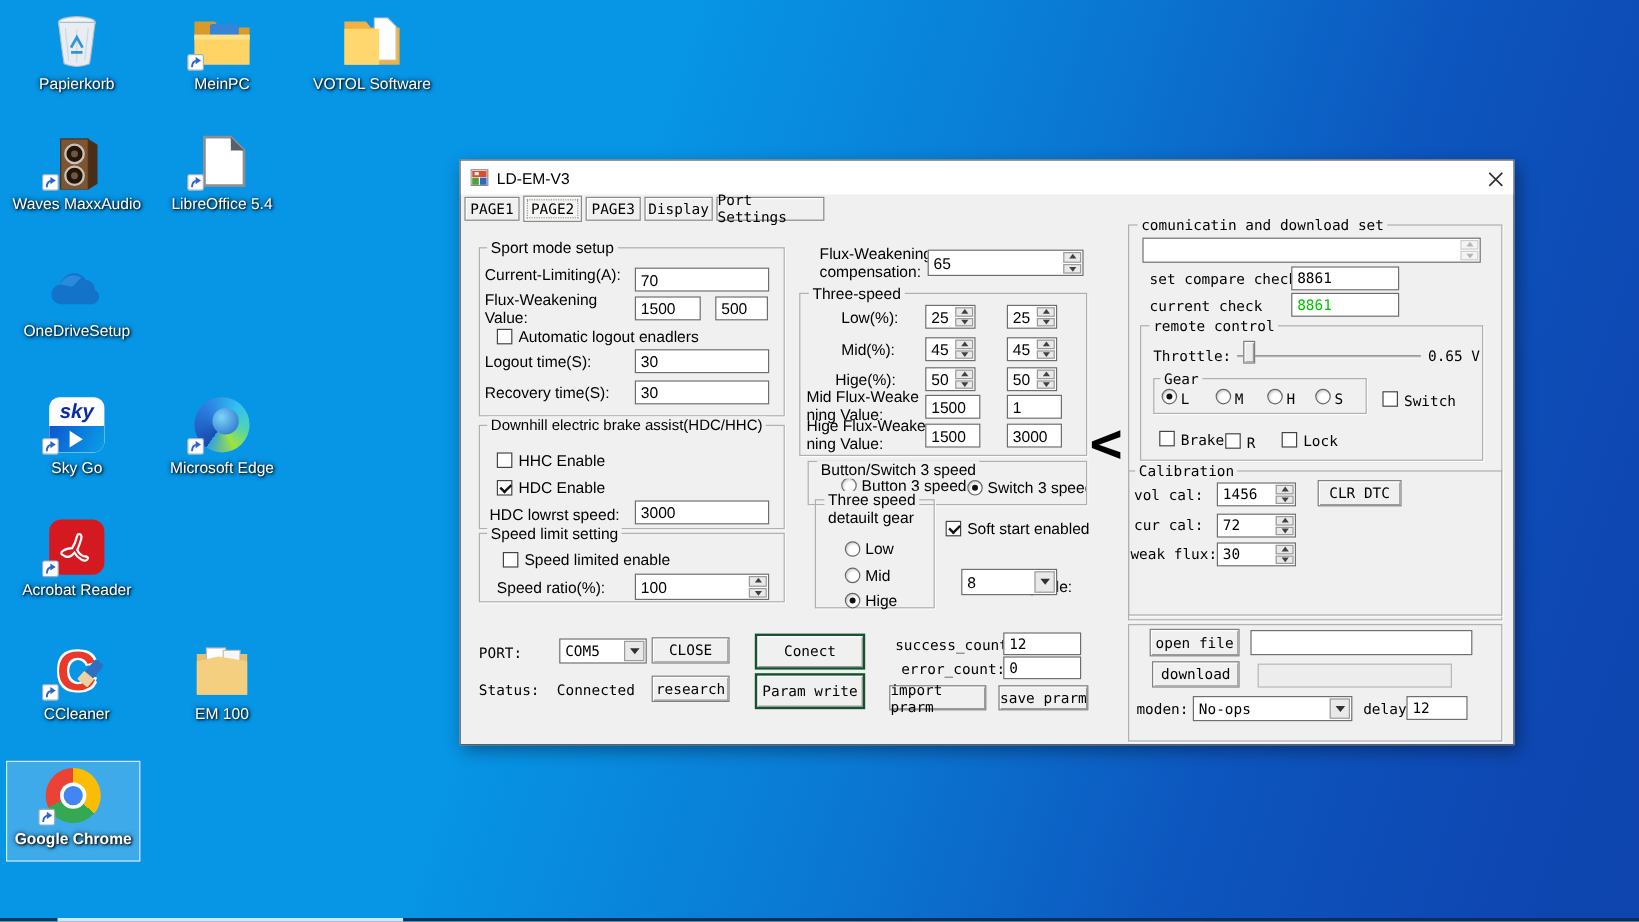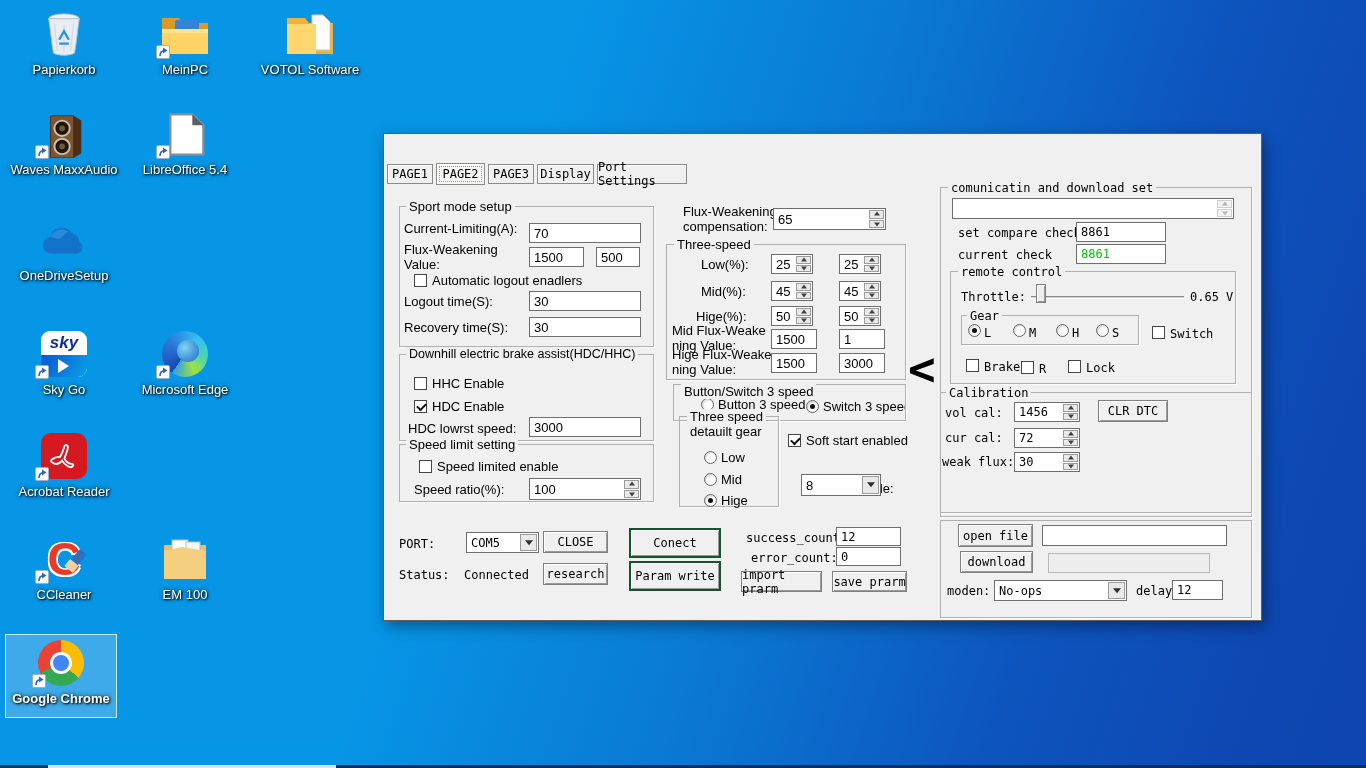--- a/index.html
+++ b/index.html
@@ -268,20 +268,37 @@
 </div>
 
 <div class="sliver">
   <span style="left:0;width:48px;background:#123a52;"></span>
   <span style="left:48px;width:288px;background:#e2e2e2;"></span>
   <span style="left:336px;width:1030px;background:#0c2f55;"></span>
 </div>
 
 <div class="win">
 
+  <div class="titlebar">
+    <span class="appicon">
+      <svg width="16" height="16">
+          <rect x="0.5" y="1.5" width="14" height="13" fill="#fff" stroke="#888"></rect>
+          <rect x="1.5" y="2.5" width="12" height="5" fill="#e04b28"></rect>
+          <rect x="1.5" y="8" width="5.5" height="6" fill="#4aa23c"></rect>
+          <rect x="8" y="8" width="5.5" height="6" fill="#2f66c0"></rect>
+          <rect x="3.5" y="3.5" width="3.5" height="2.5" fill="#fff"></rect>
+        </svg>
+    </span>
+    <span class="apptitle">LD-EM-V3</span>
+    <span class="closebox">
+      <svg width="13" height="13" viewBox="0 0 12 12">
+          <path d="M1 1 L11 11 M11 1 L1 11" stroke="#333" stroke-width="1.3"></path>
+        </svg>
+    </span>
+  </div>
 
   <div class="tab" style="left:3px;width:46px;">PAGE1</div>
   <div class="tab active" style="left:52px;width:49px;">PAGE2</div>
   <div class="tab" style="left:104px;width:46px;">PAGE3</div>
   <div class="tab" style="left:153px;width:57px;">Display</div>
   <div class="tab" style="left:213px;width:90px;">Port Settings</div>
 
   <div class="g" style="left:15px;top:72px;width:255px;height:141px;"></div>
   <div class="gt sansf" style="left:22px;top:65px;">Sport mode setup</div>
   <div class="lbl" style="left:20px;top:87px;">Current-Limiting(A):</div>
@@ -326,21 +343,21 @@
   </div>
   <div class="btn" style="left:159px;top:397px;width:65px;height:22px;">CLOSE</div>
   <div class="mlbl" style="left:15px;top:434px;">Status:</div>
   <div class="mlbl" style="left:80px;top:434px;">Connected</div>
   <div class="btn" style="left:159px;top:429px;width:65px;height:22px;">research</div>
   <div class="btn def" style="left:245px;top:394px;width:92px;height:30px;">Conect</div>
   <div class="btn def" style="left:245px;top:427px;width:92px;height:30px;">Param write</div>
 
   <div class="lbl pre" style="left:299px;top:70px;">Flux-Weakening
 compensation:</div>
-  <div class="inp spinner" style="left:389px;top:74px;width:113px;height:22px;">
+  <div class="inp spinner" style="left:389px;top:74px;width:130px;height:22px;">
     <span>65</span>
     <span class="spinbtns">
         <span class="sb up"></span>
         <span class="sb dn"></span>
       </span>
   </div>
 
   <div class="g" style="left:282px;top:110px;width:240px;height:136px;"></div>
   <div class="gt sansf" style="left:290px;top:103px;">Three-speed</div>
   <div class="lbl" style="left:317px;top:123px;">Low(%):</div>

